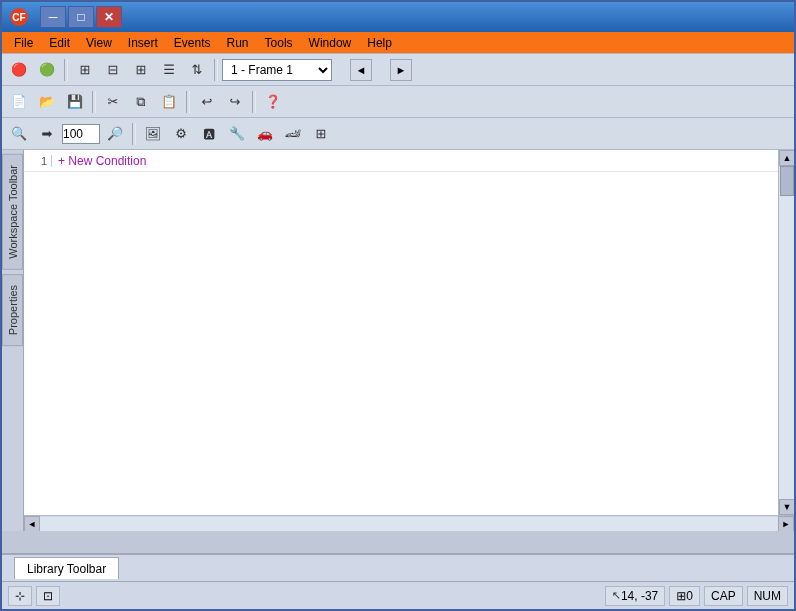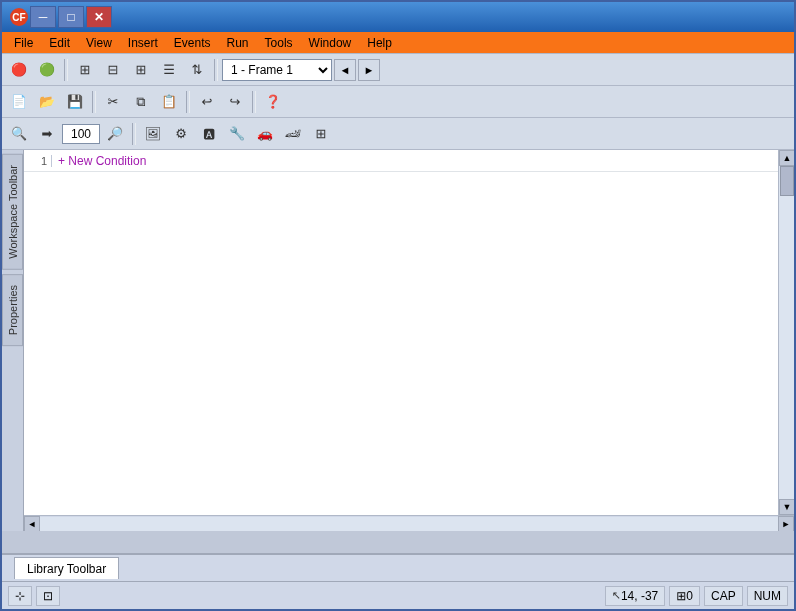--- a/index.html
+++ b/index.html
@@ -20,21 +20,21 @@
       display: flex;
       align-items: center;
       padding: 0 8px;
       color: white;
       font-size: 13px;
       font-weight: bold;
     }
     #title-bar .app-icon {
       width: 18px;
       height: 18px;
-      margin-right: 2px;
+      margin-right: 12px;
       background: #e04020;
       border-radius: 50%;
       display: flex;
       align-items: center;
       justify-content: center;
       font-size: 10px;
       color: white;
       font-weight: bold;
       flex-shrink: 0;
     }
@@ -104,21 +104,21 @@
       height: 22px;
       border-left: 1px solid #a0a8b8;
       border-right: 1px solid #e8ecf0;
       margin: 0 2px;
     }
 
     
     .frame-selector {
       display: flex;
       align-items: center;
-      gap: 2px;
+      gap: 18px;
     }
     .frame-dropdown {
       height: 22px;
       width: 110px;
       background: white;
       border: 1px solid #8090a8;
       font-size: 12px;
       padding: 0 4px;
     }
     .nav-btn {
@@ -140,21 +140,21 @@
 
     
     #toolbar3 {
       height: 32px;
       position: relative;
     }
     .zoom-input {
       width: 38px;
       height: 20px;
       border: 1px solid #8090a8;
-      text-align: center;
+      text-align: left;
       font-size: 12px;
       background: white;
     }
 
     
     #left-panel {
       width: 22px;
       background: #c8d0e0;
       display: flex;
       flex-direction: column;

